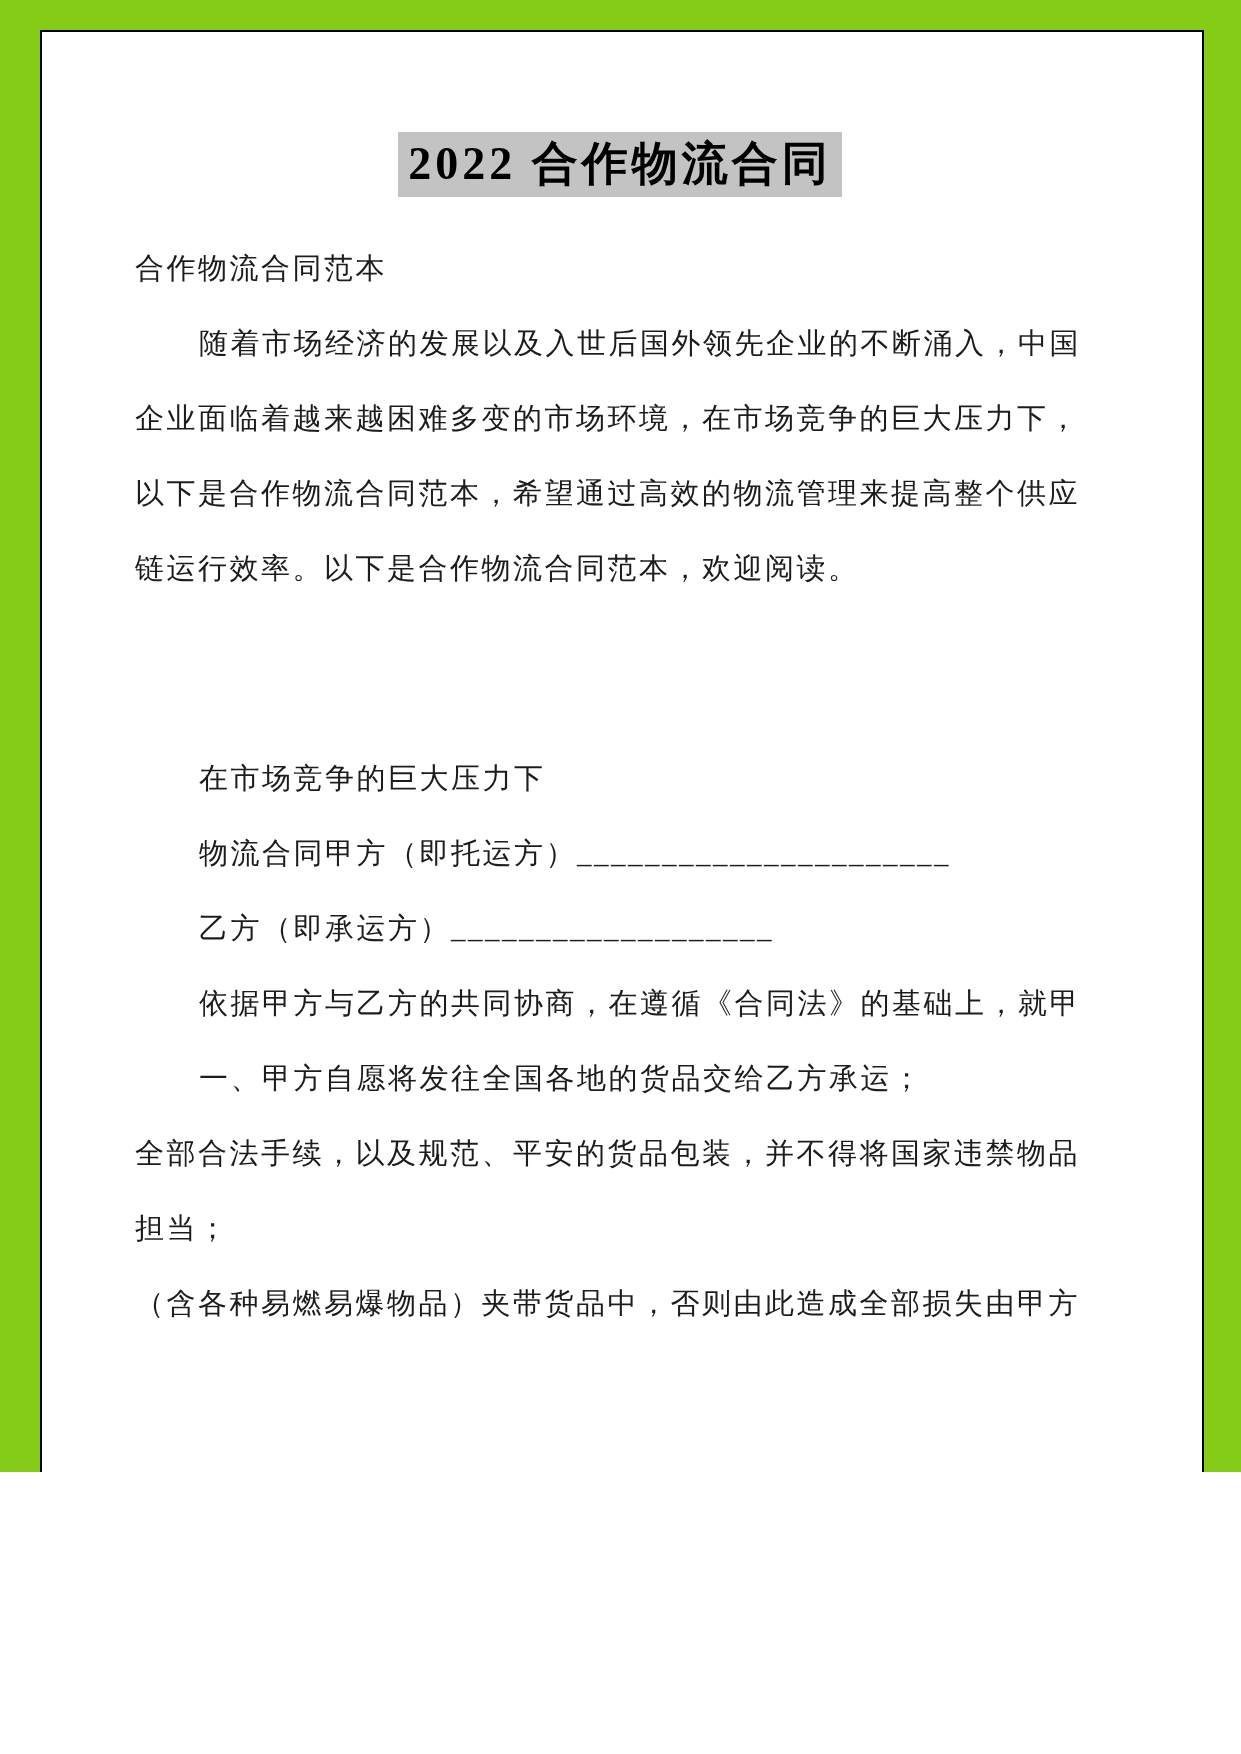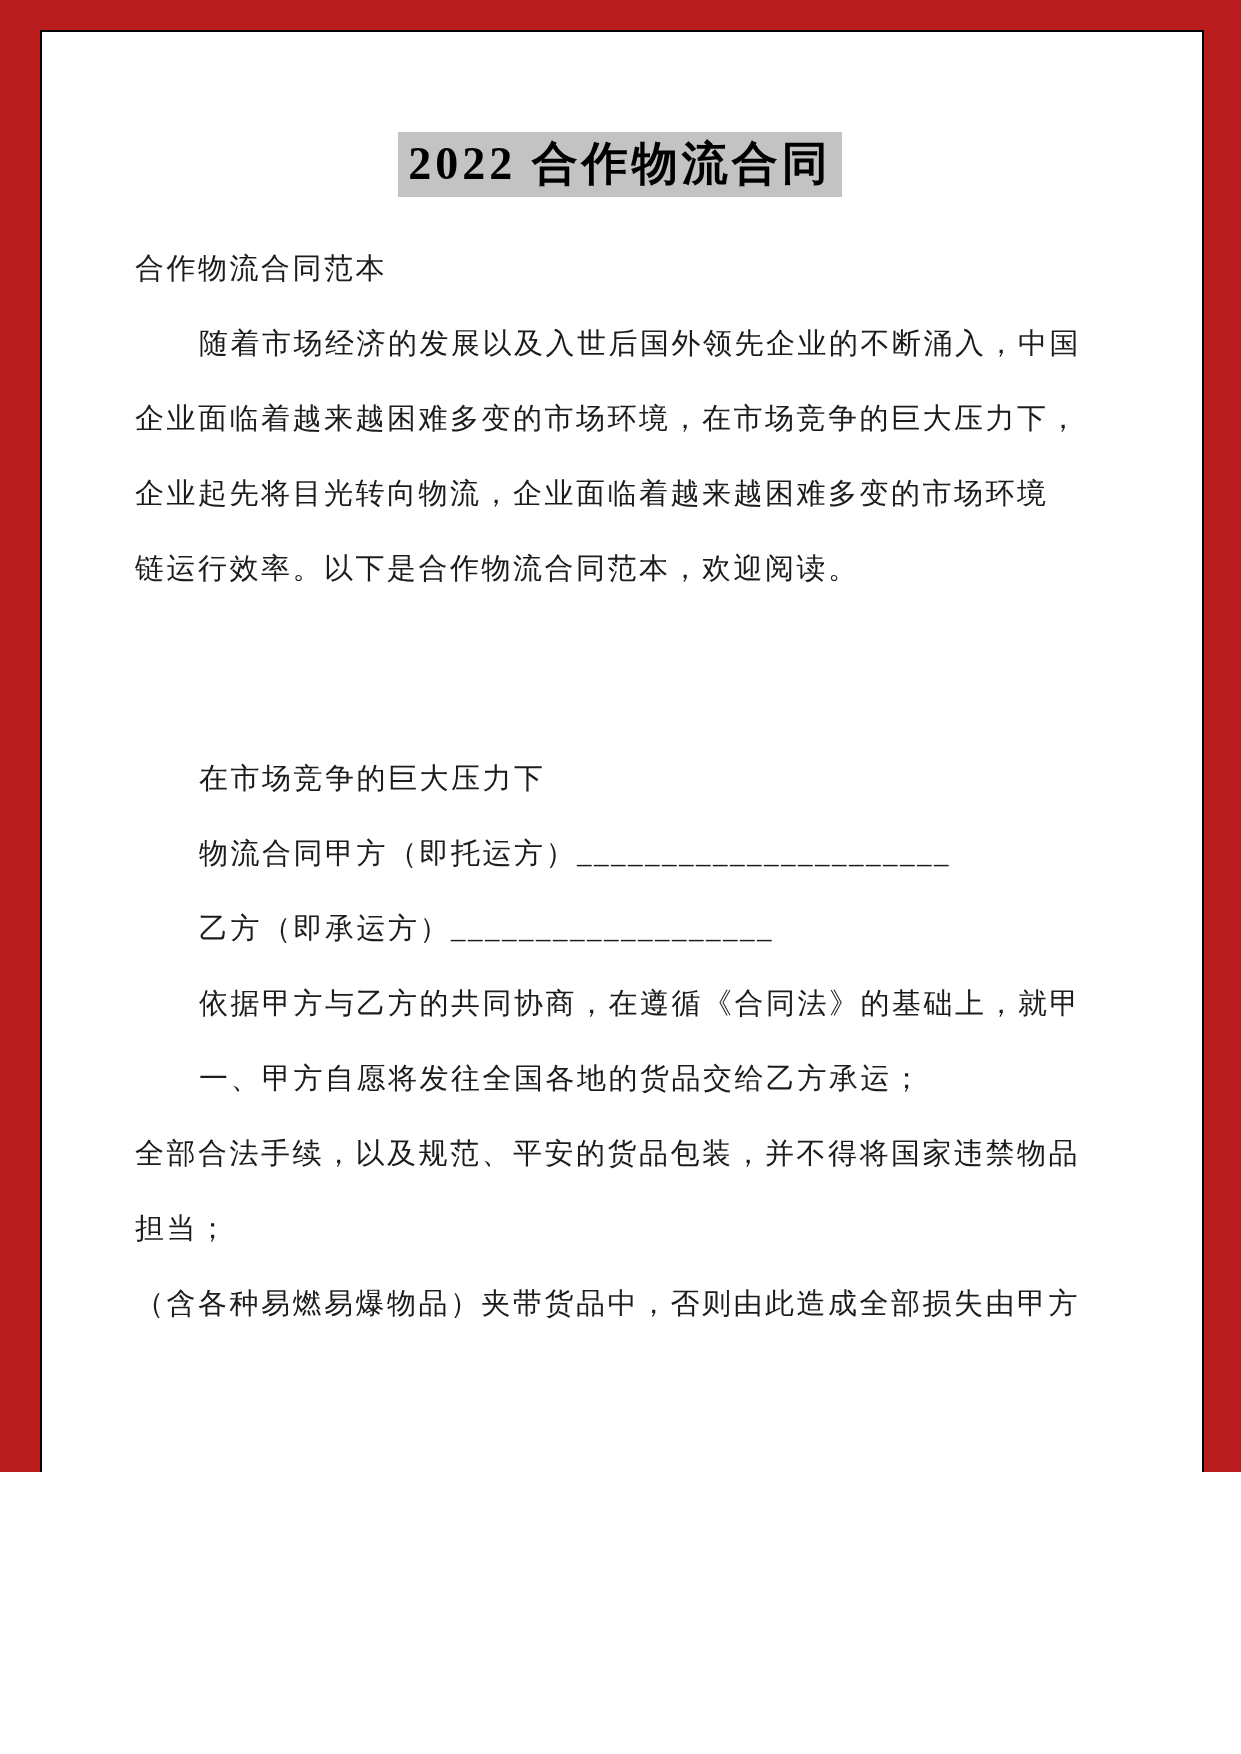--- a/index.html
+++ b/index.html
@@ -5,21 +5,21 @@
   * { margin: 0; padding: 0; box-sizing: border-box; }
   html, body {
     width: 1241px;
     background: #ffffff;
     font-family: "Liberation Serif", "DejaVu Serif", serif;
   }
   .page {
     position: relative;
     width: 1241px;
     height: 1472px;
-    background: #b91c1c;
+    background: #84cc16;
     overflow: hidden;
   }
   .frame {
     position: absolute;
     left: 40px;
     top: 30px;
     width: 1164px;
     height: 1672px;
     border: 2px solid #000000;
     background: #ffffff;
@@ -78,21 +78,21 @@
     <div class="content">
 
       <div class="title-row">
         <span class="title-highlight">2022 合作物流合同</span>
       </div>
 
       <div class="body-text">
         <p class="line">合作物流合同范本</p>
         <p class="line indent">随着市场经济的发展以及入世后国外领先企业的不断涌入，中国</p>
         <p class="line">企业面临着越来越困难多变的市场环境，在市场竞争的巨大压力下，</p>
-        <p class="line">企业起先将目光转向物流，企业面临着越来越困难多变的市场环境</p>
+        <p class="line">以下是合作物流合同范本，希望通过高效的物流管理来提高整个供应</p>
         <p class="line">链运行效率。以下是合作物流合同范本，欢迎阅读。</p>
 
         <div class="spacer"></div>
 
         <p class="line indent">在市场竞争的巨大压力下</p>
         <p class="line indent">物流合同甲方（即托运方）______________________</p>
         <p class="line indent">乙方（即承运方）___________________</p>
         <p class="line indent">依据甲方与乙方的共同协商，在遵循《合同法》的基础上，就甲</p>
         <p class="line indent">一、甲方自愿将发往全国各地的货品交给乙方承运；</p>
         <p class="line">全部合法手续，以及规范、平安的货品包装，并不得将国家违禁物品</p>

